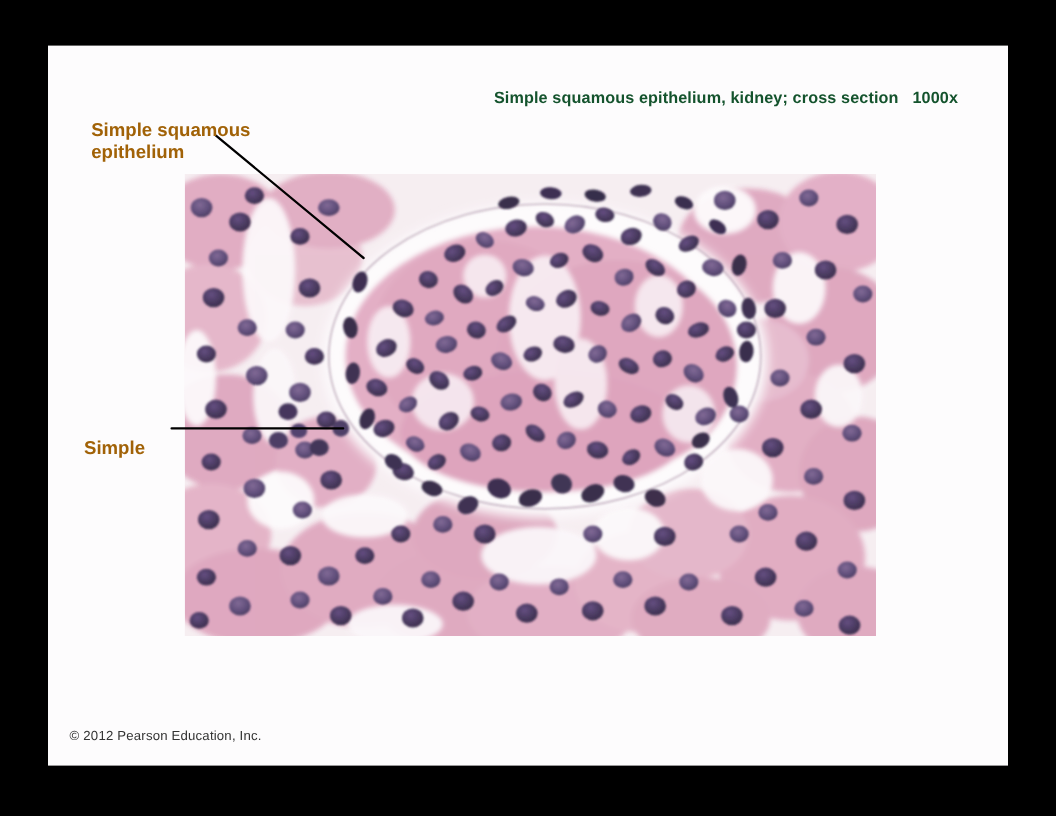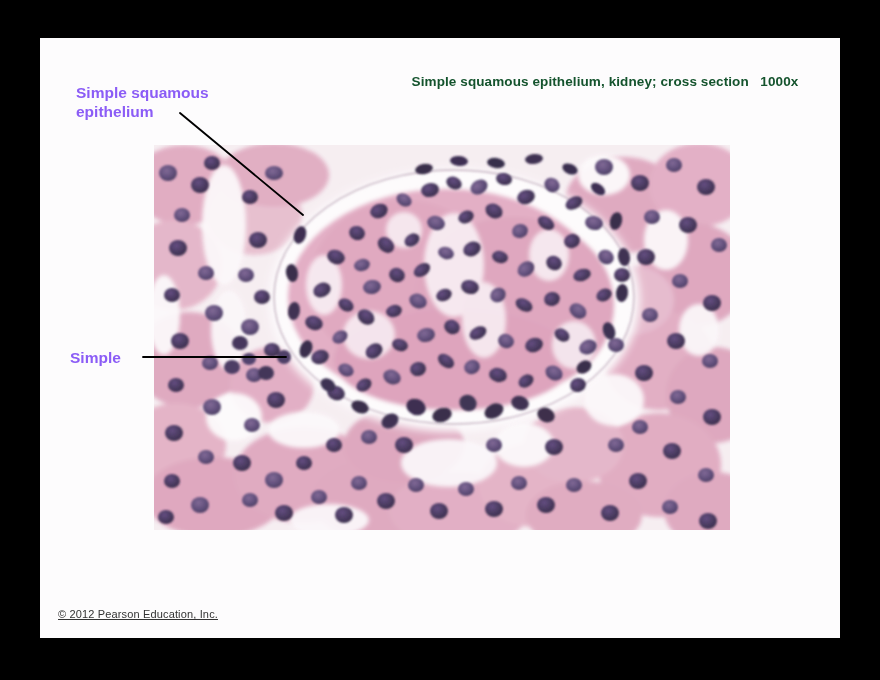--- a/index.html
+++ b/index.html
@@ -47,23 +47,24 @@
     white-space: pre;
     text-align: center;
   }
 
   
   .callout-label {
     position: absolute;
     font-family: "Liberation Sans", sans-serif;
     font-size: 15.5px;
     font-weight: bold;
-    color: #8b5cf6;
+    color: #a16207;
     line-height: 1.25;
     white-space: pre-line;
+    margin-top: 16px;
   }
   #label-squamous {
     left: 36px;
     top: 45px;
     width: 180px;
   }
   #label-nucleus {
     left: 30px;
     top: 310px;
   }
@@ -97,21 +98,20 @@
   
   #copyright {
     position: absolute;
     left: 18px;
     top: 570px;
     font-family: "Liberation Sans", sans-serif;
     font-size: 11px;
     font-weight: normal;
     color: #333333;
     letter-spacing: 0.15px;
-    text-decoration: underline;
   }
 </style>
 </head>
 <body>
 
 <div id="slide-root">
 
   <div id="slide-panel">
 
     <div id="micrograph">

